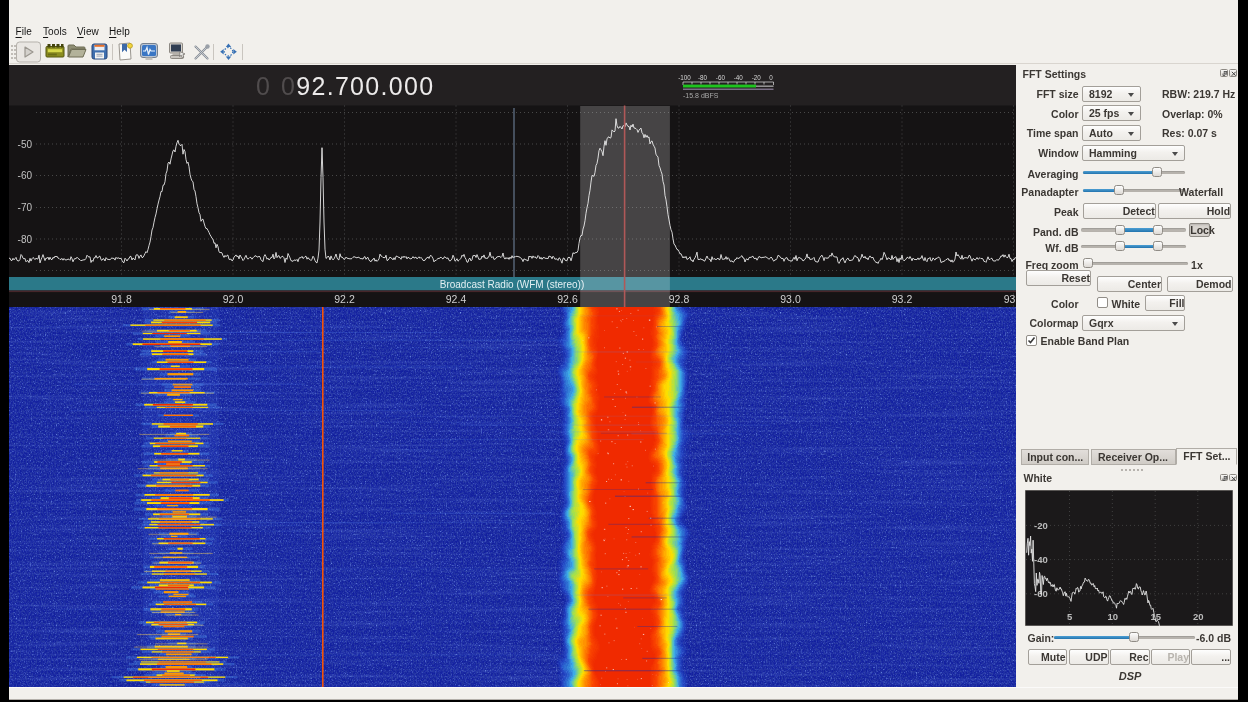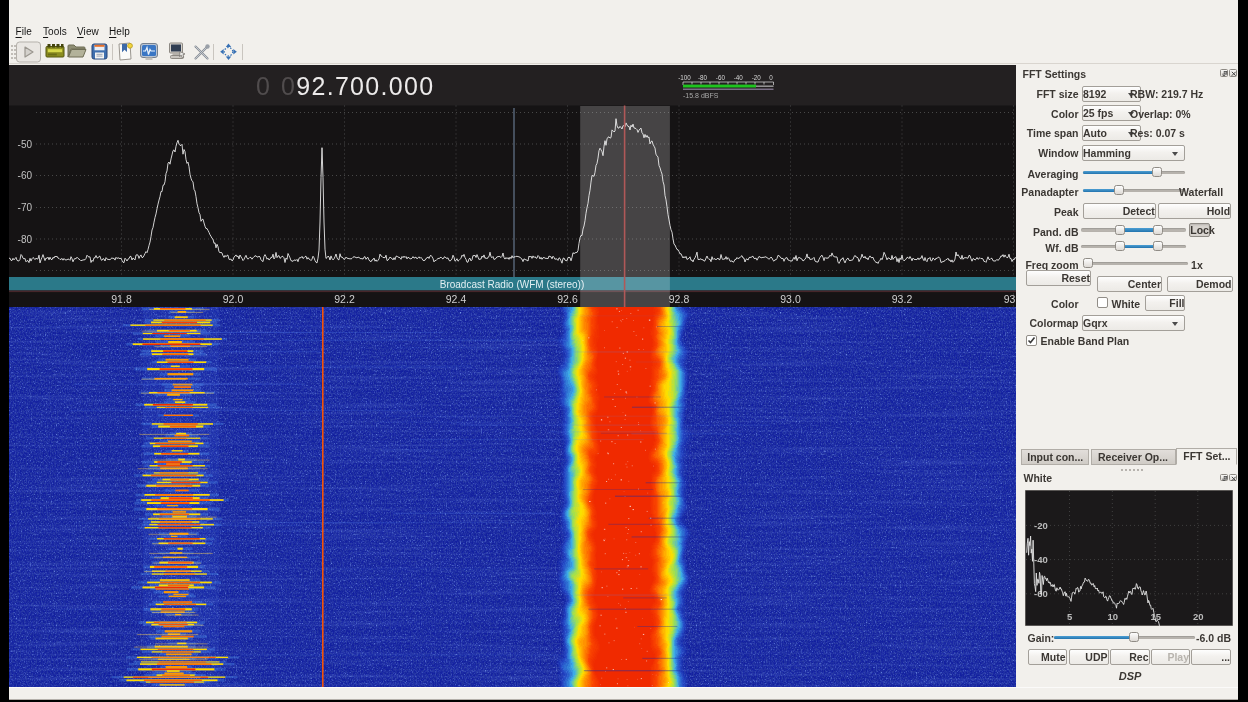--- a/index.html
+++ b/index.html
@@ -7,22 +7,22 @@
 #title{position:absolute;left:0;top:0;width:100%;text-align:center;line-height:24px;color:#dcd8d4;font-size:11.5px;font-weight:bold;letter-spacing:0.1px;}
 #menubar{position:absolute;left:0;top:25px;width:100%;height:15px;background:#f2f0ec;font-size:10px;font-weight:normal;color:#141414;letter-spacing:0.1px;}
 #menubar span{position:absolute;top:1px;}
 #toolbar{position:absolute;left:0;top:40px;width:100%;height:24px;background:#f2f0ec;border-bottom:1px solid #d9d5cf;}
 #main{position:absolute;left:0;top:65px;width:100%;height:622px;}
 #spec,#wf{position:absolute;left:0;display:block;}
 #spec{top:0}
 #wf{top:242px}
 #panel{position:absolute;left:1007px;top:0;width:222px;height:622px;background:#f2f0ec;font-size:10.5px;font-weight:bold;color:#3b3733;}
 .lbl{position:absolute;text-align:right;right:159.5px;white-space:nowrap;}
-.rlbl{position:absolute;left:114px;white-space:nowrap;text-align:right;}
-.combo{position:absolute;left:66px;height:16px;background:linear-gradient(#fefefe,#f3f1ee 45%,#eceae6);border:1px solid #a39f99;border-radius:2px;line-height:14px;padding-left:0;}
+.rlbl{position:absolute;left:146px;white-space:nowrap;text-align:right;}
+.combo{position:absolute;left:66px;height:16px;background:linear-gradient(#fefefe,#f3f1ee 45%,#eceae6);border:1px solid #a39f99;border-radius:2px;line-height:14px;padding-left:6px;}
 .combo:after{content:"";position:absolute;right:6px;top:6px;border-left:3.5px solid transparent;border-right:3.5px solid transparent;border-top:4.5px solid #4a4a4a;}
 .btn{position:absolute;height:16px;background:linear-gradient(#fefefe,#f3f1ee 45%,#eceae6);border:1px solid #a39f99;border-radius:2px;text-align:right;line-height:14px;}
 .btn.pressed{background:#d8d4cf;border-color:#8f8b85;box-shadow:inset 0 1px 2px rgba(0,0,0,.15);}
 .btn.dis{color:#b8b4ae;}
 .slider{position:absolute;height:12px;}
 .groove{position:absolute;left:0;right:0;top:4.5px;height:3.5px;background:#b9b5af;border-radius:2px;box-shadow:inset 0 0.5px 1px rgba(0,0,0,.25);}
 .gfill{position:absolute;top:4.5px;height:3.5px;background:linear-gradient(#4d9fd4,#2273ad);border-radius:2px;}
 .handle{position:absolute;top:1px;width:10px;height:10px;background:linear-gradient(#fdfdfd,#dedad5);border:1px solid #908c86;border-radius:2.5px;}
 .cb{position:absolute;width:11px;height:11px;background:#fff;border:1px solid #918d87;border-radius:2px;}
 .tab{position:absolute;top:0;height:16px;background:linear-gradient(#e2deda,#cfcbc5);border:1px solid #b1ada7;text-align:center;line-height:15px;font-size:10.5px;}

